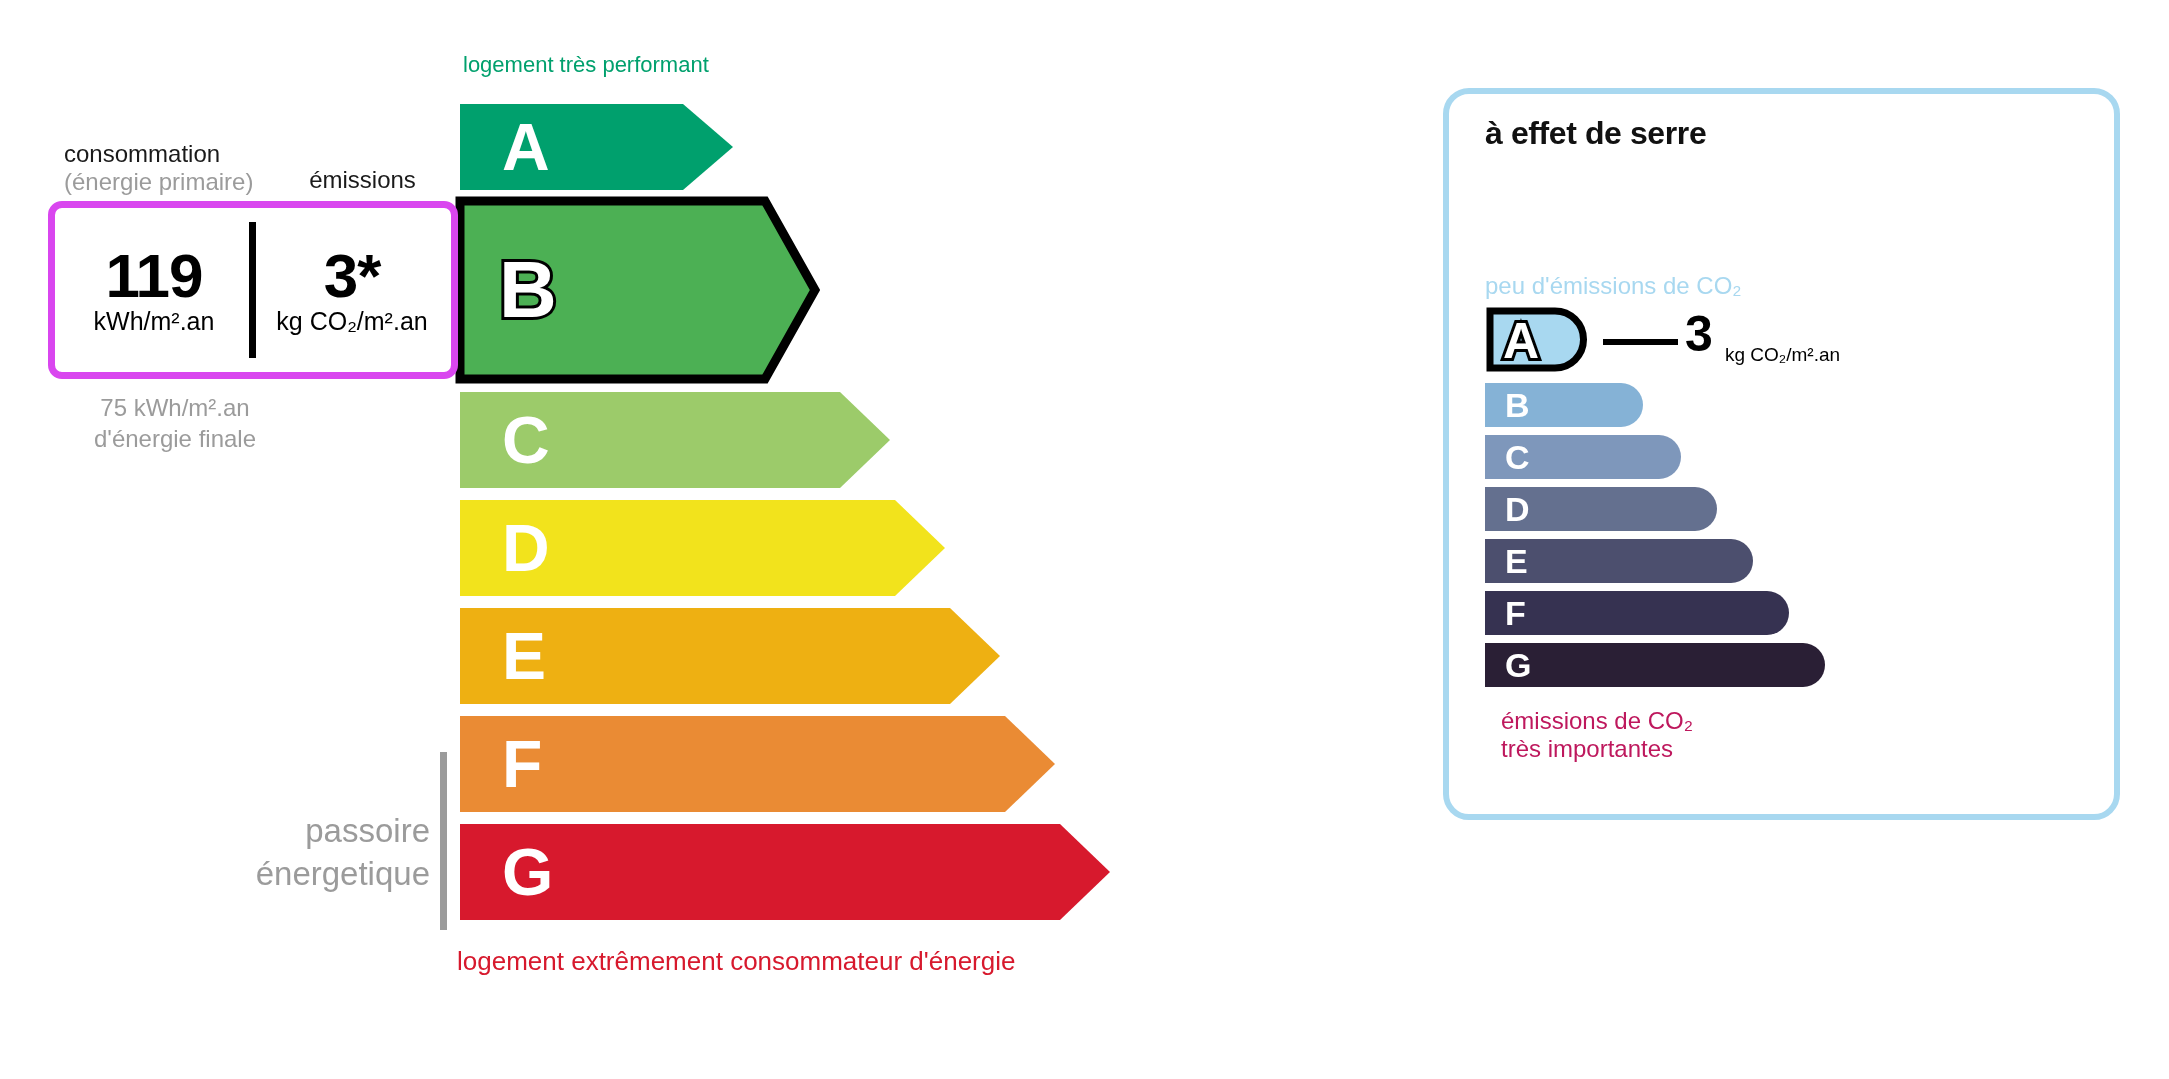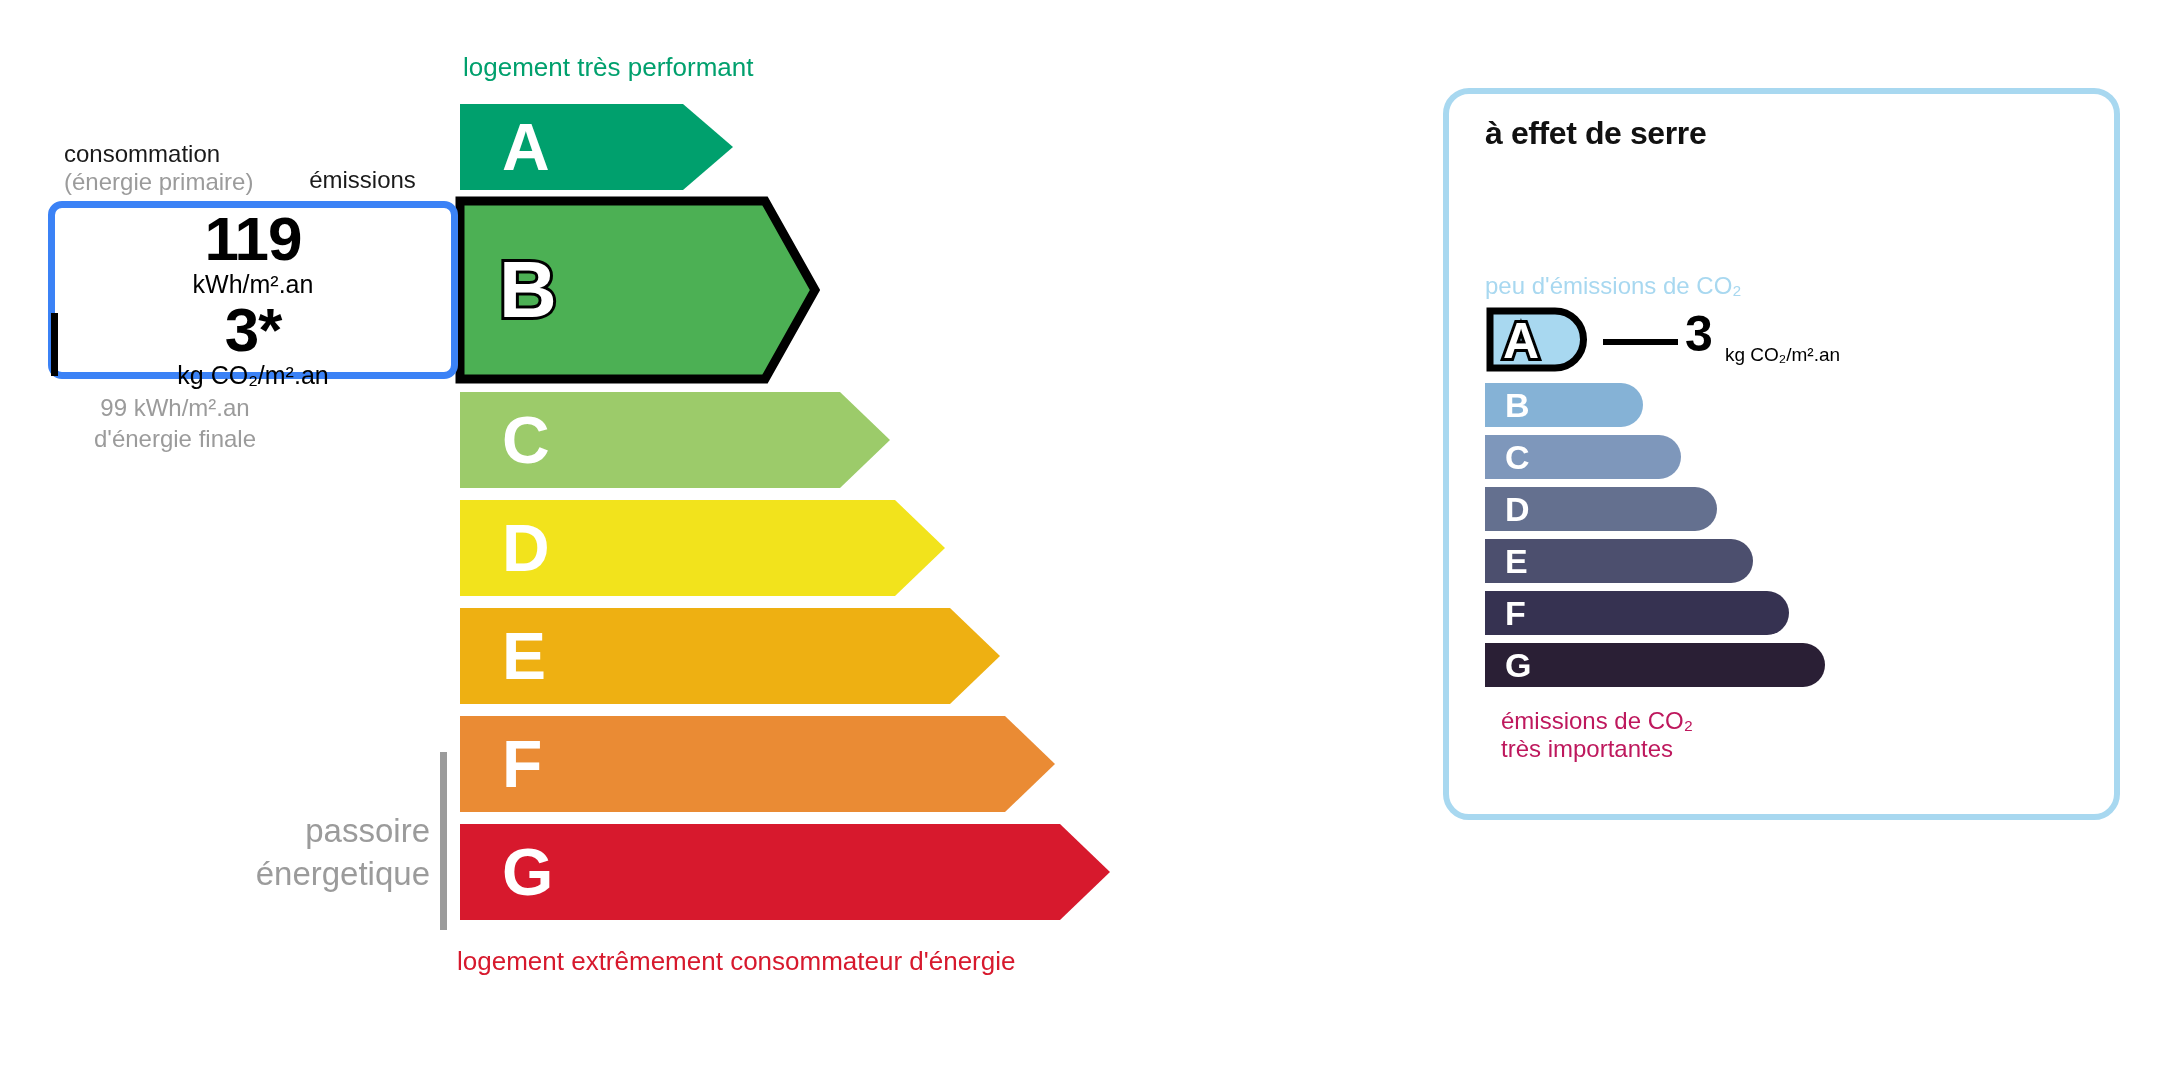--- a/index.html
+++ b/index.html
@@ -10,21 +10,21 @@
     font-family: "Liberation Sans", "DejaVu Sans", sans-serif;
     overflow: hidden;
   }
   #root { position: relative; width: 2169px; height: 1079px; }
 
   
   #dpe { position: absolute; left: 0; top: 0; width: 1330px; height: 1079px; }
 
   .top-caption {
     position: absolute; left: 463px; top: 52px;
-    font-size: 26px; color: #00a06d; white-space: nowrap;
+    font-size: 22px; color: #00a06d; white-space: nowrap;
   }
   .bottom-caption {
     position: absolute; left: 457px; top: 946px;
     font-size: 26px; color: #d7192d; white-space: nowrap;
   }
 
   .hdr-conso {
     position: absolute; left: 64px; top: 140px;
     width: 245px; text-align: left;
     font-size: 24px; color: #1a1a1a; line-height: 1.15;
@@ -33,22 +33,22 @@
   .hdr-emis {
     position: absolute; left: 295px; top: 166px;
     width: 135px; text-align: center;
     font-size: 24px; color: #1a1a1a;
   }
 
   
   .valbox {
     position: absolute; left: 48px; top: 201px;
     width: 410px; height: 178px;
-    border: 7px solid #3b82f6; border-radius: 14px;
-    background: #fff; display: flex; z-index: 6; flex-direction: column;
+    border: 7px solid #d946ef; border-radius: 14px;
+    background: #fff; display: flex; z-index: 6;
   }
   .valcell {
     flex: 1 1 0; display: flex; flex-direction: column;
     align-items: center; justify-content: center; position: relative;
   }
   .valcell.sep::before {
     content: ""; position: absolute; left: -4px; top: 14px; bottom: 14px;
     width: 7px; background: #000;
   }
   .valnum { font-size: 62px; font-weight: bold; color: #000; line-height: 1; letter-spacing: -1px; }
@@ -157,21 +157,21 @@
         <div class="valnum">119</div>
         <div class="valunit">kWh/m².an</div>
       </div>
       <div class="valcell sep">
         <div class="valnum">3*</div>
         <div class="valunit">kg CO₂/m².an</div>
       </div>
     </div>
 
     <div class="finale">
-      <div>99 kWh/m².an</div>
+      <div>75 kWh/m².an</div>
       <div>d'énergie finale</div>
     </div>
 
     <div class="passoire-line"></div>
     <div class="passoire-lab">
       <div>passoire</div>
       <div>énergetique</div>
     </div>
 
     <div class="bars" id="energy-bars">

